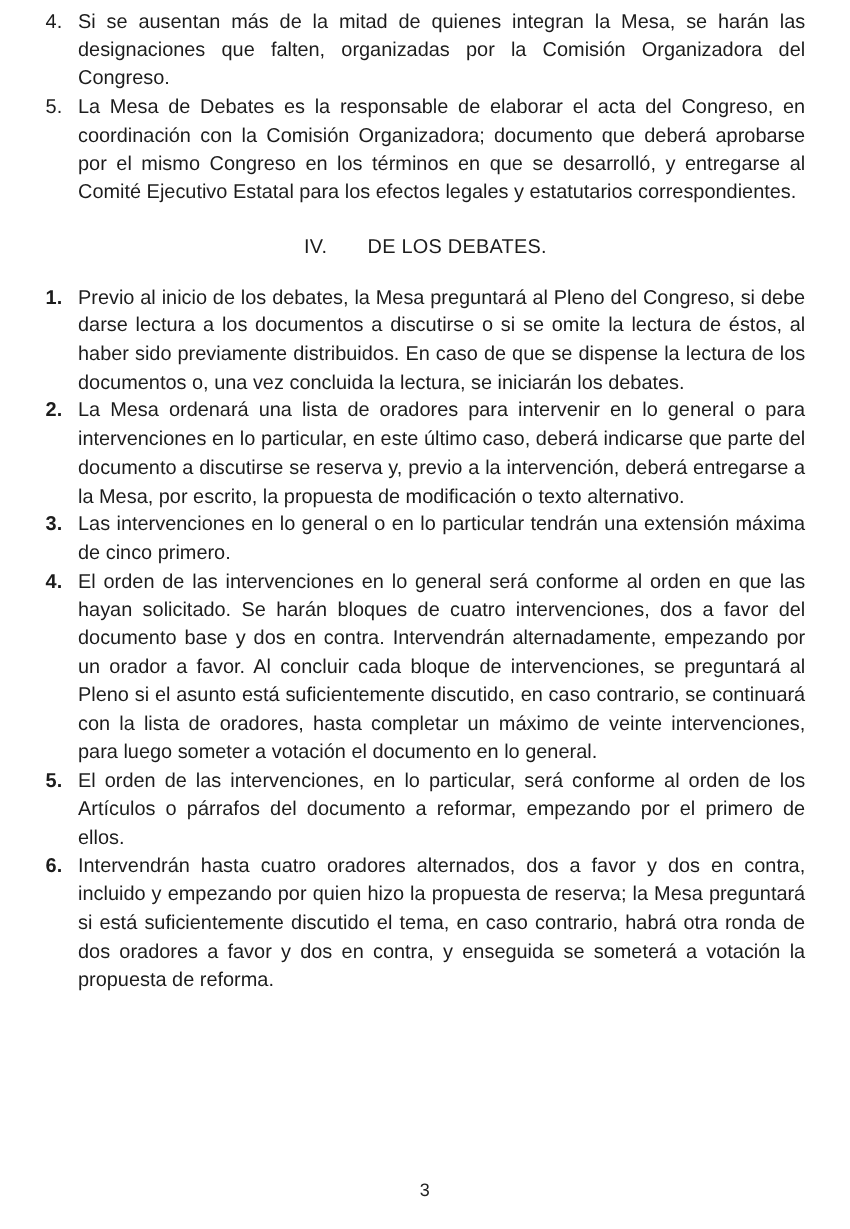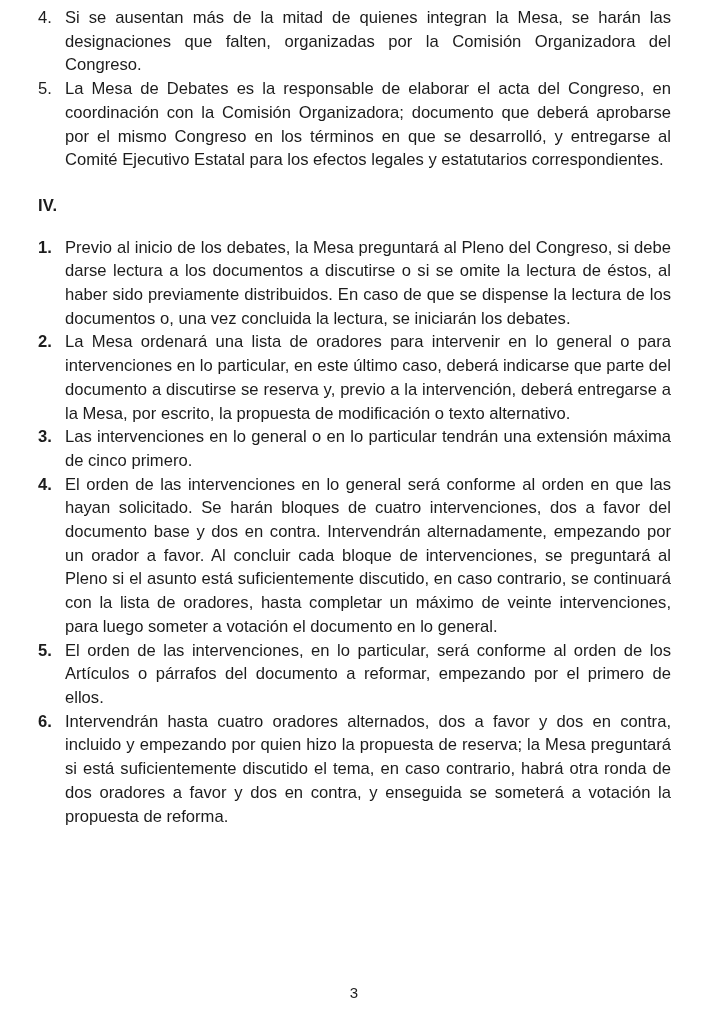--- a/index.html
+++ b/index.html
@@ -38,24 +38,25 @@
     flex: 1 1 auto;
     text-align: justify;
     text-justify: inter-word;
     hyphens: none;
   }
   .debates-list .item-number {
     font-weight: bold;
   }
   .section-heading {
     display: flex;
-    font-weight: bold;
+    font-weight: normal;
     margin-top: 22px;
     margin-bottom: 18px;
     letter-spacing: 0.2px;
+    justify-content: center;
   }
   .section-numeral {
     width: 53px;
     flex: 0 0 53px;
   }
   .page-number {
     position: absolute;
     top: 981px;
     left: 0;
     width: 708px;
@@ -76,20 +77,21 @@
         <span class="item-text">Si se ausentan más de la mitad de quienes integran la Mesa, se harán las designaciones que falten, organizadas por la Comisión Organizadora del Congreso.</span>
       </div>
       <div class="list-item">
         <span class="item-number">5.</span>
         <span class="item-text">La Mesa de Debates es la responsable de elaborar el acta del Congreso, en coordinación con la Comisión Organizadora; documento que deberá aprobarse por el mismo Congreso en los términos en que se desarrolló, y entregarse al Comité Ejecutivo Estatal para los efectos legales y estatutarios correspondientes.</span>
       </div>
     </div>
 
     <div class="section-heading">
       <span class="section-numeral">IV.</span>
+      <span class="section-title">DE LOS DEBATES.</span>
     </div>
 
     <div class="list debates-list">
       <div class="list-item">
         <span class="item-number">1.</span>
         <span class="item-text">Previo al inicio de los debates, la Mesa preguntará al Pleno del Congreso, si debe darse lectura a los documentos a discutirse o si se omite la lectura de éstos, al haber sido previamente distribuidos. En caso de que se dispense la lectura de los documentos o, una vez concluida la lectura, se iniciarán los debates.</span>
       </div>
       <div class="list-item">
         <span class="item-number">2.</span>
         <span class="item-text">La Mesa ordenará una lista de oradores para intervenir en lo general o para intervenciones en lo particular, en este último caso, deberá indicarse que parte del documento a discutirse se reserva y, previo a la intervención, deberá entregarse a la Mesa, por escrito, la propuesta de modificación o texto alternativo.</span>

